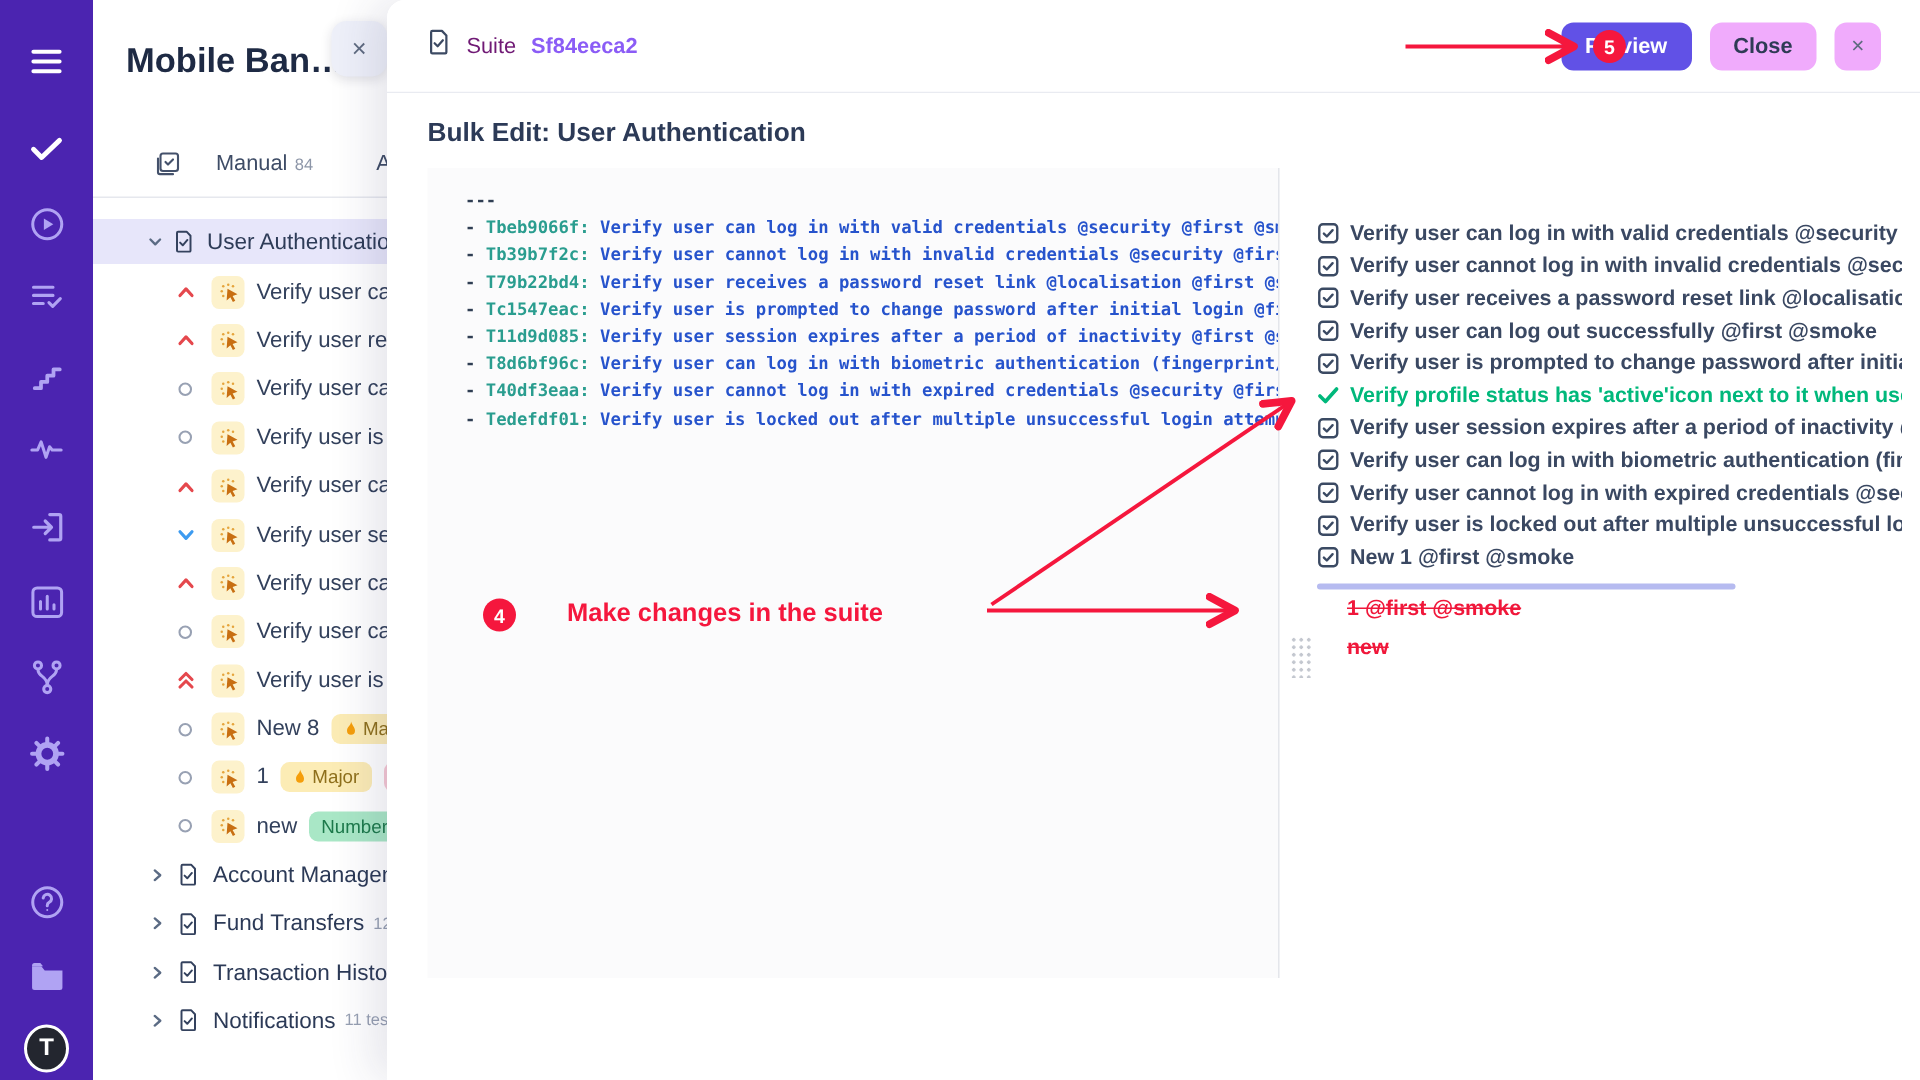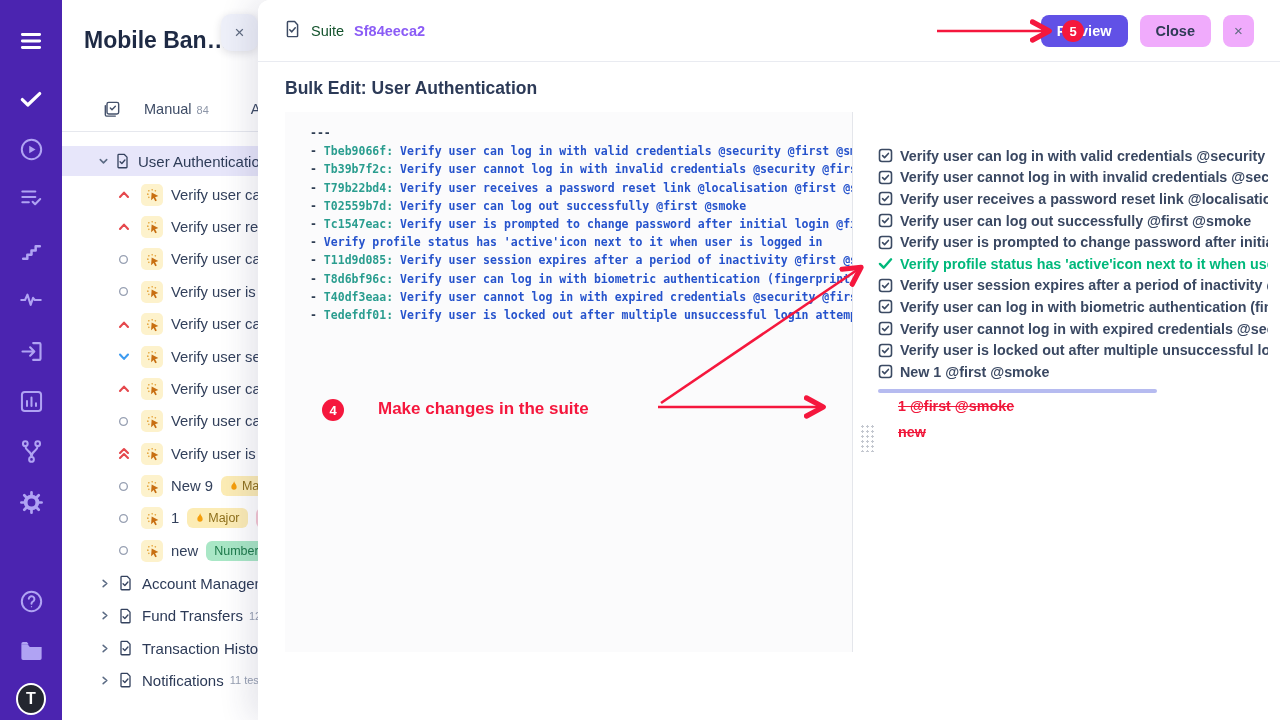--- a/index.html
+++ b/index.html
@@ -48,21 +48,21 @@
   .suite-row .sr-chev { margin-right:8px; display:flex; }
   .suite-row .sr-icon { margin-right:9px; display:flex; }
   .sr-label { font-size:15px; color:#2c3a57; }
   .sr-count { font-size:11px; color:#97a0b2; margin-left:6px; }
   
   .modal { position:absolute; left:258px; top:0; width:1022px; height:720px; background:#fff;
     border-top-left-radius:12px; box-shadow:-10px 0 30px rgba(40,40,90,.12); z-index:10; }
   .m-header { position:absolute; left:0; top:0; width:100%; height:62px; border-bottom:1px solid #e9ebf1;
     display:flex; align-items:center; padding:0 26px; border-top-left-radius:12px; background:#fff; }
   .mh-left { display:flex; align-items:center; gap:10px; }
-  .mh-suite { font-size:14.5px; color:#14532d; }
+  .mh-suite { font-size:14.5px; color:#701a75; }
   .mh-id { font-size:14.5px; font-weight:bold; color:#8b5cf6; }
   .mh-right { margin-left:auto; display:flex; align-items:center; gap:12px; }
   .btn { border:none; border-radius:8px; height:32px; padding:0 16px; font-size:14.5px; font-weight:600;
     font-family:"Liberation Sans",sans-serif; cursor:pointer; }
   .btn-primary { background:#6151e6; color:#fff; }
   .btn-light { background:#f0abfc; color:#2e3b55; }
   .btn-x { width:31px; padding:0; color:#5f6b80; font-size:15px; font-weight:400; }
   .m-title { position:absolute; left:27px; top:78px; font-size:17.5px; font-weight:bold; color:#2c3a57; }
   
   .editor { position:absolute; left:27px; top:112px; width:568px; height:540px; background:#fbfbfc;
@@ -386,21 +386,21 @@
         <span class="ticon">
             <svg width="15" height="15" viewBox="0 0 18 18">
               <path d="M8 6.5l8 4.4-3.9 1.4 2.1 3.8-1.9 1-2-3.8-3 2.6z" fill="#c86f12"></path>
               <circle cx="4.6" cy="4.6" r="1" fill="#e5a43c"></circle>
               <circle cx="8.6" cy="3.4" r="1" fill="#e5a43c"></circle>
               <circle cx="12.4" cy="4.6" r="1" fill="#e5a43c"></circle>
               <circle cx="3.4" cy="8.6" r="1" fill="#e5a43c"></circle>
               <circle cx="4.6" cy="12.4" r="1" fill="#e5a43c"></circle>
             </svg>
           </span>
-        <span class="tlabel">New 9</span>
+        <span class="tlabel">New 8</span>
         <span class="badge major">
           <svg width="10" height="12" viewBox="0 0 12 14">
               <path d="M6 1C6.3 4 2.8 5 2.8 8.3a3.2 3.2 0 0 0 6.4 0C9.2 5.6 7.2 4.6 6 1z" fill="#f59e0b"></path>
             </svg>
           <span>Major</span>
         </span>
       </div>
       <div class="trow test-row">
         <span class="pri">
             <svg width="11" height="11" viewBox="0 0 12 12" fill="none" stroke="#98a1b3" stroke-width="1.5">
@@ -532,23 +532,21 @@
       </div>
     </header>
 
     <h2 class="m-title">Bulk Edit: User Authentication</h2>
 
     <div class="editor">
       <div class="cm-line"><span class="cm-meta">---</span><span class="cm-key"></span><span class="cm-str"></span></div>
       <div class="cm-line"><span class="cm-meta">- </span><span class="cm-key">Tbeb9066f:</span><span class="cm-str"> Verify user can log in with valid credentials @security @first @smoke</span></div>
       <div class="cm-line"><span class="cm-meta">- </span><span class="cm-key">Tb39b7f2c:</span><span class="cm-str"> Verify user cannot log in with invalid credentials @security @first @smoke</span></div>
       <div class="cm-line"><span class="cm-meta">- </span><span class="cm-key">T79b22bd4:</span><span class="cm-str"> Verify user receives a password reset link @localisation @first @smoke</span></div>
-      <div class="cm-line"><span class="cm-meta">- </span><span class="cm-key">T02559b7d:</span><span class="cm-str"> Verify user can log out successfully @first @smoke</span></div>
       <div class="cm-line"><span class="cm-meta">- </span><span class="cm-key">Tc1547eac:</span><span class="cm-str"> Verify user is prompted to change password after initial login @first @smoke</span></div>
-      <div class="cm-line"><span class="cm-meta">- </span><span class="cm-key"></span><span class="cm-str">Verify profile status has 'active'icon next to it when user is logged in</span></div>
       <div class="cm-line"><span class="cm-meta">- </span><span class="cm-key">T11d9d085:</span><span class="cm-str"> Verify user session expires after a period of inactivity @first @smoke</span></div>
       <div class="cm-line"><span class="cm-meta">- </span><span class="cm-key">T8d6bf96c:</span><span class="cm-str"> Verify user can log in with biometric authentication (fingerprint/face)</span></div>
       <div class="cm-line"><span class="cm-meta">- </span><span class="cm-key">T40df3eaa:</span><span class="cm-str"> Verify user cannot log in with expired credentials @security @first @smoke</span></div>
       <div class="cm-line"><span class="cm-meta">- </span><span class="cm-key">Tedefdf01:</span><span class="cm-str"> Verify user is locked out after multiple unsuccessful login attempts @first @smoke</span></div>
     </div>
 
     <div class="splitter"></div>
 
     <div class="preview">
       <div class="p-item">

